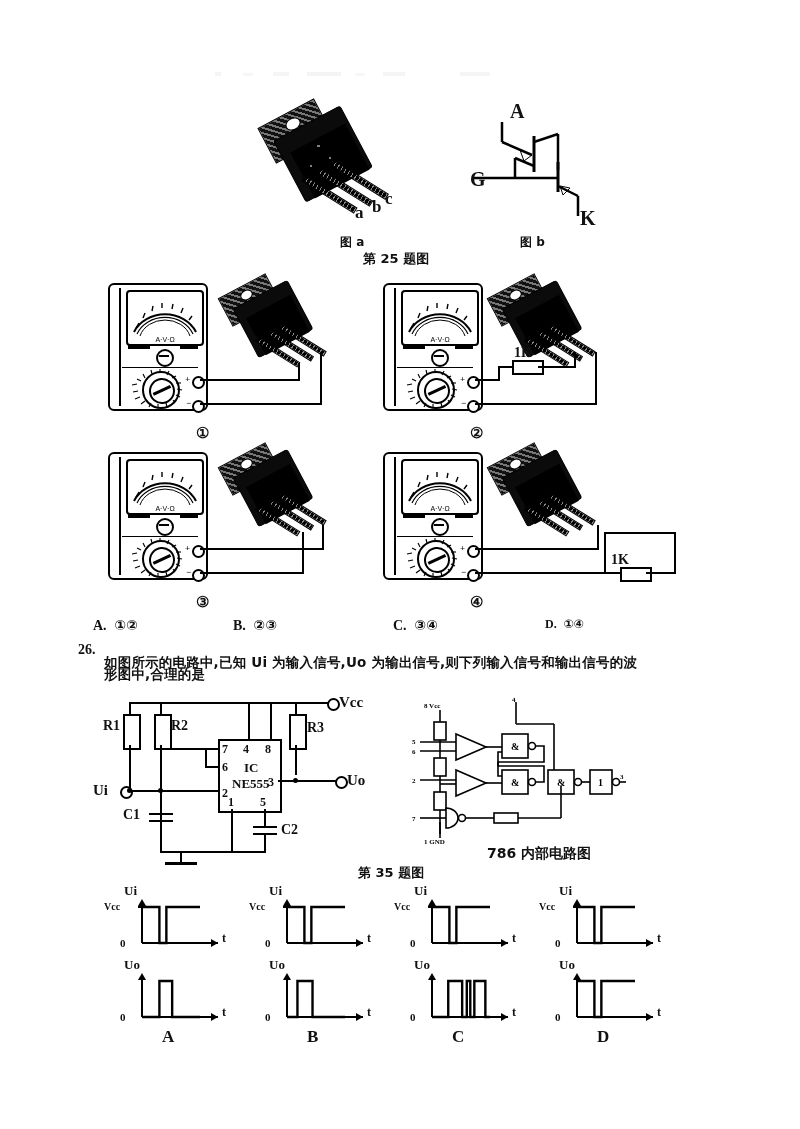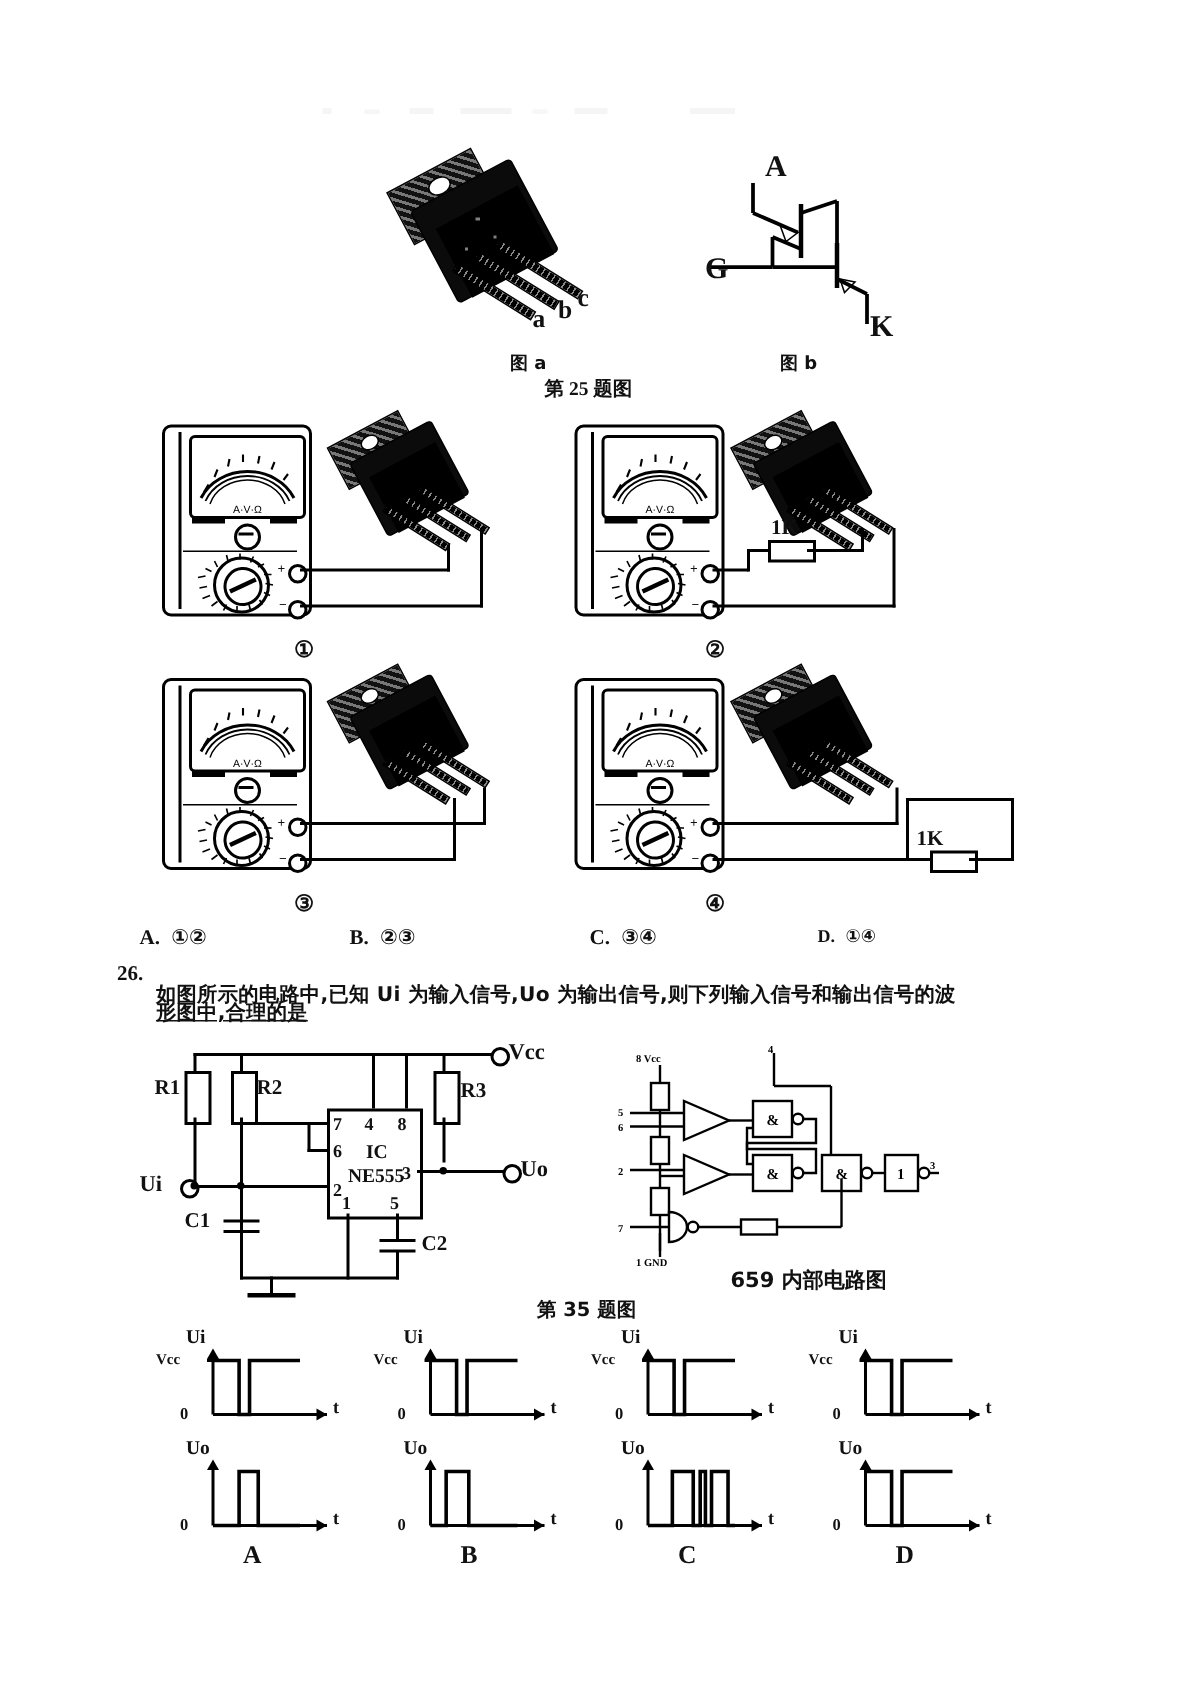--- a/index.html
+++ b/index.html
@@ -143,21 +143,21 @@
 
     <line x1="88" y1="86" x2="108" y2="96" stroke="#000" stroke-width="2.5"></line>
     <polygon points="90,86 100,88 93,95" fill="#000"></polygon>
     <line x1="108" y1="96" x2="108" y2="116" stroke="#000" stroke-width="2.5"></line>
   </svg>
   <div class="abs lbl" style="left:510px;top:100px;font-size:20px;">A</div>
   <div class="abs lbl" style="left:470px;top:168px;font-size:20px;">G</div>
   <div class="abs lbl" style="left:580px;top:207px;font-size:20px;">K</div>
   <div class="abs cn" style="left:520px;top:234px;font-size:12px;">图 b</div>
 
-  <div class="abs cn" style="left:363px;top:250px;font-size:13px;font-family:Liberation Serif, serif;">第 25 题图</div>
+  <div class="abs cn" style="left:363px;top:250px;font-size:13px;">第 25 题图</div>
 
   <div class="meter" style="left:108px;top:283px;width:100px;height:128px;">
     <div class="mtr-case"></div>
     <div class="mtr-spine"></div>
     <div class="mtr-face" style="left:18px;top:7px;width:74px;height:52px;">
       <svg width="74" height="52" viewBox="0 0 74 52">
         <path d="M6 40 A34 30 0 0 1 68 40" stroke="#000" stroke-width="2" fill="none"></path>
         <path d="M9 42 A30 26 0 0 1 65 42" stroke="#000" stroke-width="1.2" fill="none"></path>
         <path d="M12 44 A26 22 0 0 1 62 44" stroke="#000" stroke-width="1" fill="none"></path>
         <g stroke="#000" stroke-width="1.4">
@@ -483,21 +483,21 @@
     <span class="lbl">C.</span>
     <span class="cn" style="margin-left:4px;font-style:italic;">③④</span>
   </div>
   <div class="abs" style="left:545px;top:617px;font-size:12px;font-weight:700;">
     <span class="lbl">D.</span>
     <span class="cn" style="margin-left:4px;">①④</span>
   </div>
 
   <div class="abs lbl" style="left:78px;top:642px;font-size:14px;">26.</div>
   <div class="abs cn" style="left:104px;top:642px;font-size:13.5px;letter-spacing:.2px;white-space:nowrap;margin-top:12px;">如图所示的电路中,已知 Ui 为输入信号,Uo 为输出信号,则下列输入信号和输出信号的波</div>
-  <div class="abs cn" style="left:104px;top:666px;font-size:13.5px;letter-spacing:.2px;white-space:nowrap;text-decoration:underline;">形图中,合理的是</div>
+  <div class="abs cn" style="left:104px;top:666px;font-size:13.5px;letter-spacing:.2px;white-space:nowrap;">形图中,合理的是</div>
 
   <div class="sch" style="left:105px;top:692px;width:265px;height:175px;">
 
     <div class="w" style="left:24px;top:10px;width:200px;height:2px;"></div>
     <div class="term" style="left:222px;top:6px;width:9px;height:9px;"></div>
     <div class="t" style="left:234px;top:2px;font-size:15px;">Vcc</div>
 
     <div class="w" style="left:24px;top:10px;width:2px;height:14px;"></div>
     <div class="r" style="left:18px;top:22px;width:14px;height:32px;"></div>
     <div class="t" style="left:-2px;top:26px;font-size:14px;">R1</div>
@@ -624,21 +624,21 @@
       <text x="14" y="87">2</text>
       <text x="14" y="125">7</text>
       <text x="26" y="148">1 GND</text>
       <text x="222" y="83">3</text>
       <text x="113" y="54" font-size="10">&amp;</text>
       <text x="113" y="90" font-size="10">&amp;</text>
       <text x="159" y="90" font-size="10">&amp;</text>
       <text x="200" y="90" font-size="10">1</text>
     </g>
   </svg>
-  <div class="abs cn" style="left:487px;top:845px;font-size:14px;">659 内部电路图</div>
+  <div class="abs cn" style="left:487px;top:845px;font-size:14px;">786 内部电路图</div>
   <div class="abs cn" style="left:358px;top:864px;font-size:13px;">第 35 题图</div>
 
   <div id="waveform-row">
       <div class="wf" style="left: 110px; top: 885px; width: 130px; height: 160px;">
       <div class="t" style="left:14px;top:-2px;font-size:13px;">Ui</div>
       <div class="t" style="left:-6px;top:16px;font-size:10px;">Vcc</div>
       <div class="t" style="left:10px;top:52px;font-size:11px;">0</div>
       <div class="t" style="left:112px;top:46px;font-size:12px;">t</div>
       <div style="position:absolute;left:14px;top:12px;">
         

